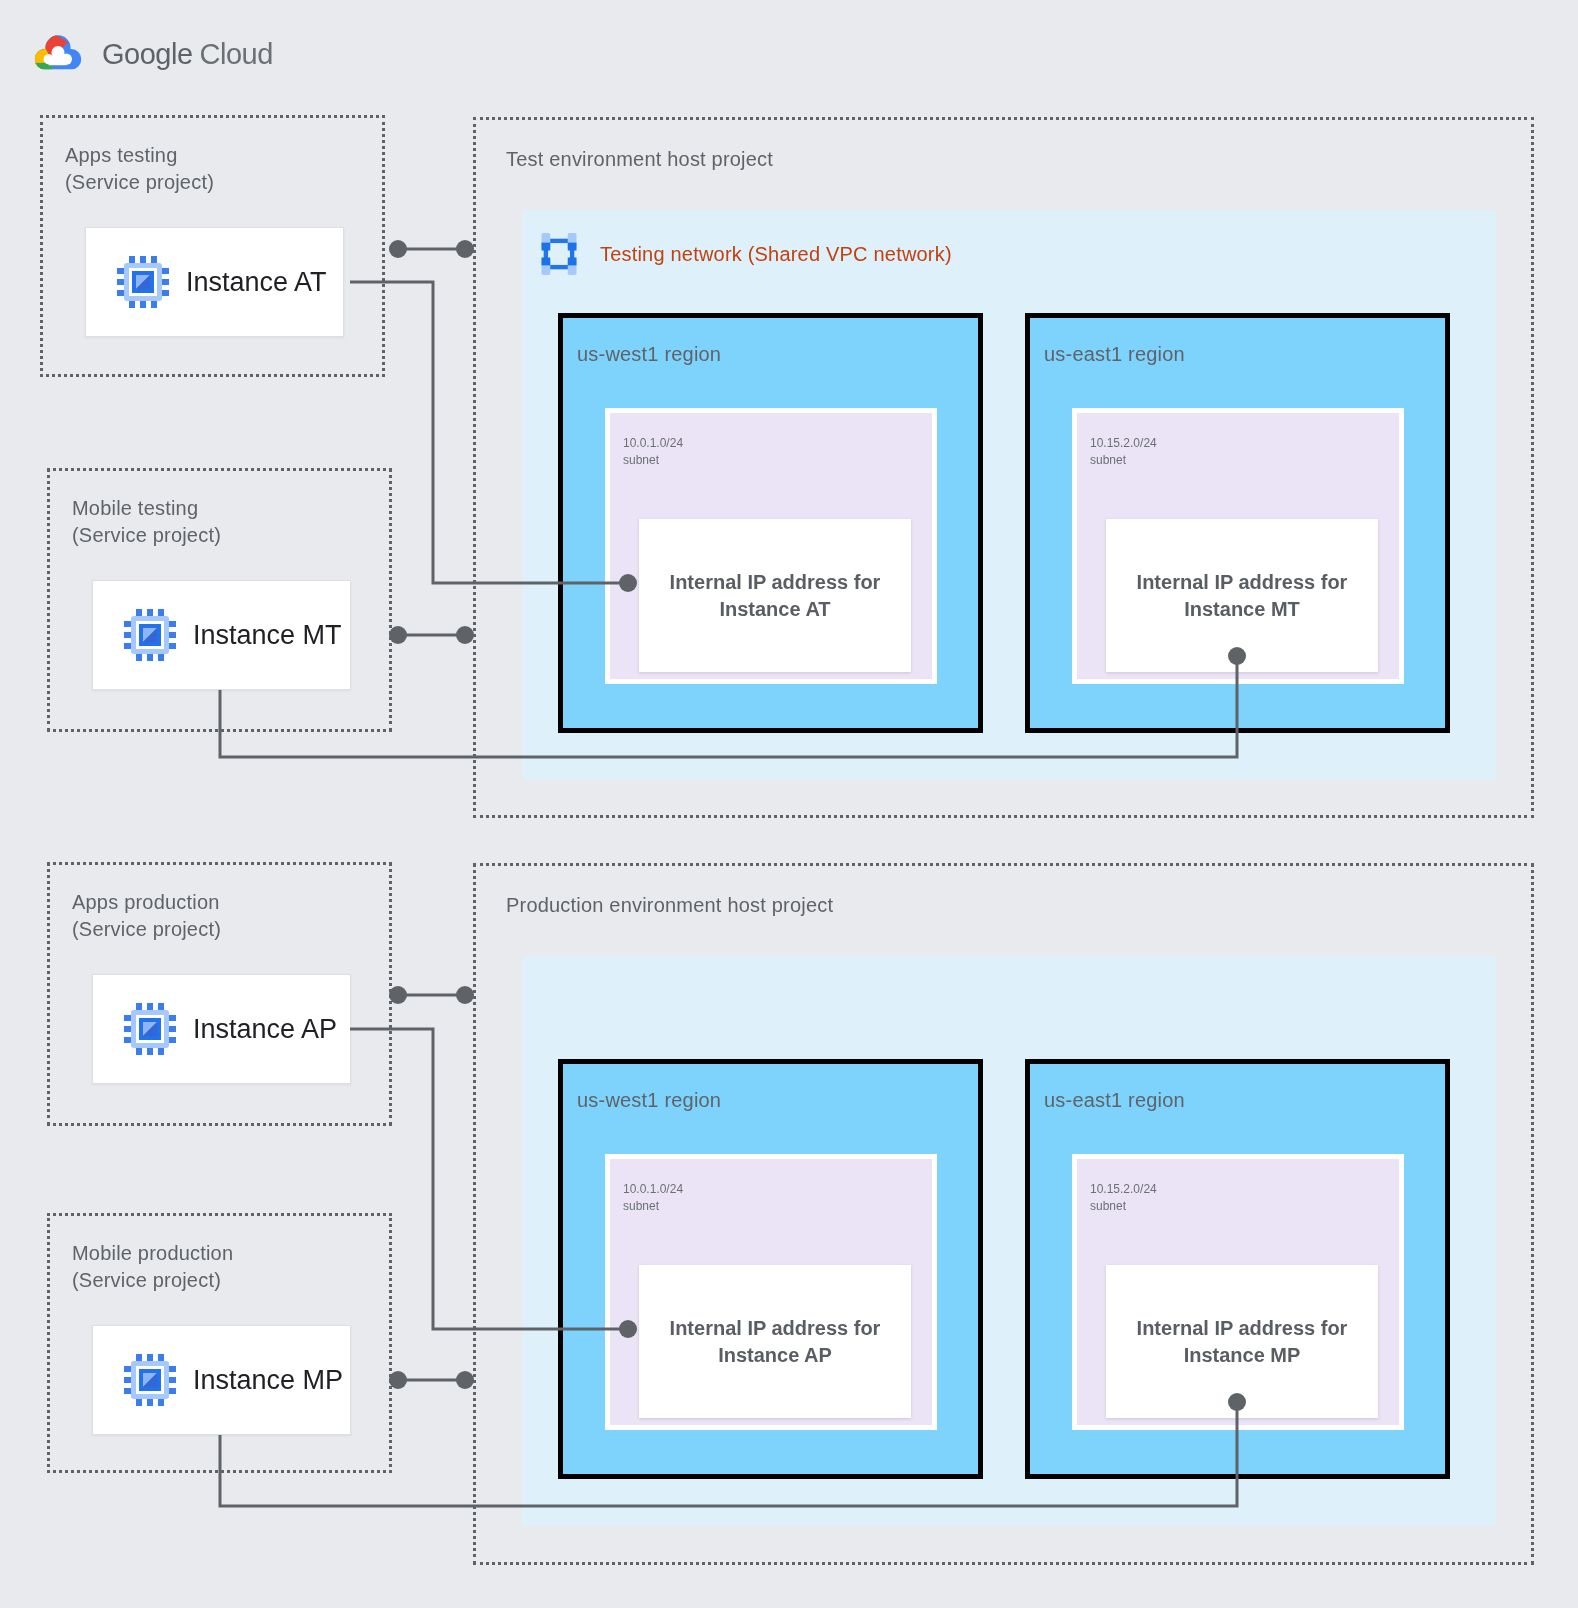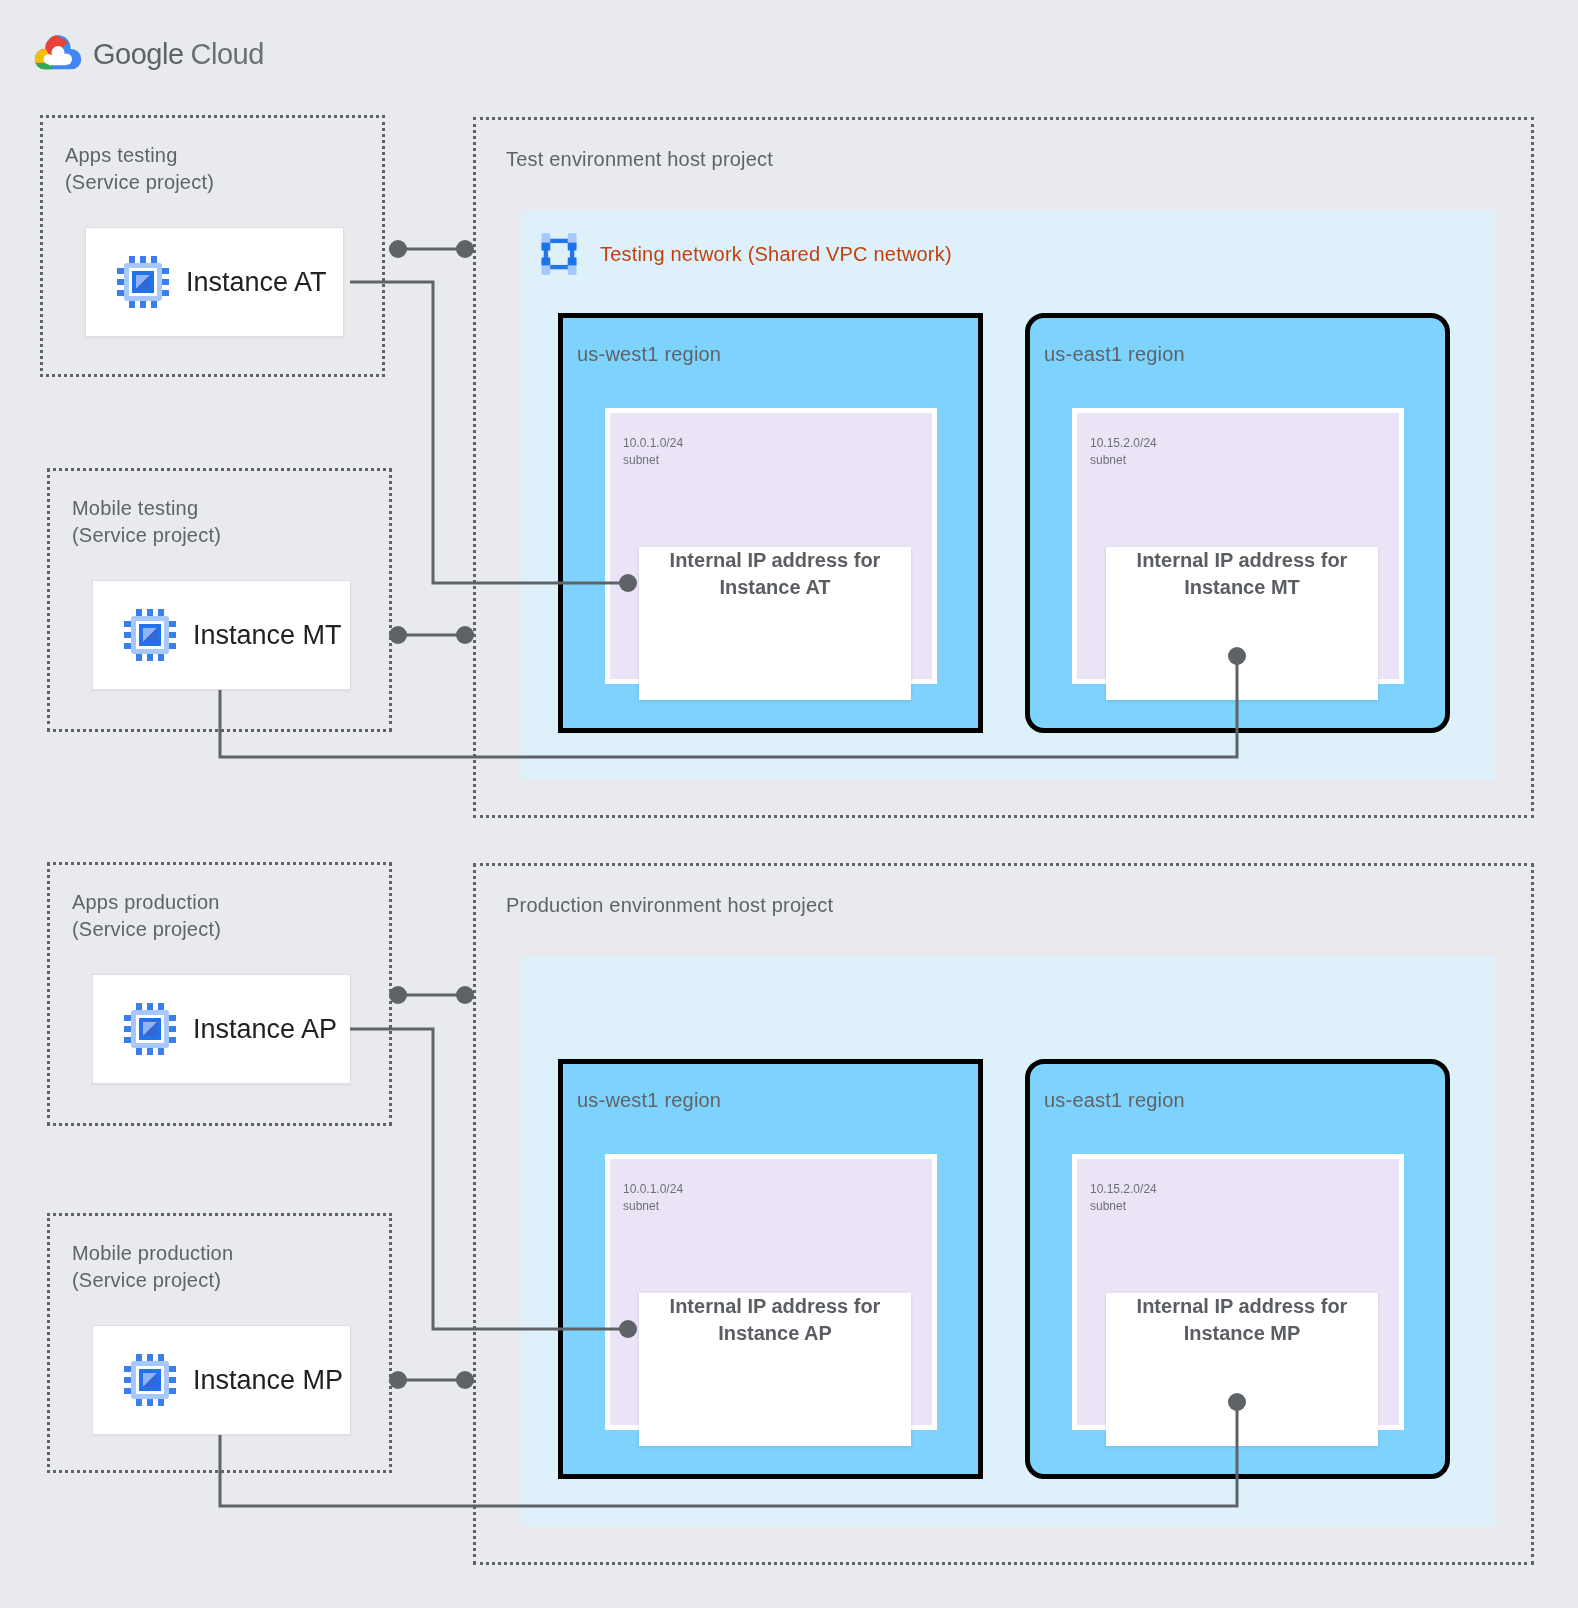--- a/index.html
+++ b/index.html
@@ -1,21 +1,21 @@
 <!DOCTYPE html>
 <html><head>
 <meta charset="utf-8">
 <style>
   html,body{margin:0;padding:0;background:#E8EAED;}
   .canvas{
     position:relative;width:1578px;height:1608px;background:#E8EAED;
     font-family:"Liberation Sans", sans-serif;overflow:hidden;
   }
   
-  .logo{position:absolute;left:30px;top:32px;display:flex;align-items:center;gap:7px;}
+  .logo{position:absolute;left:30px;top:32px;display:flex;align-items:center;gap:16px;}
   .logo-text{font-size:29px;color:#5F6368;letter-spacing:-0.5px;}
   .logo-text .g{font-weight:500;}
   .logo-text .c{font-weight:400;margin-left:7px;color:#6B7075;}
   
   .svc{
     position:absolute;width:345px;border:3px dotted #5F6368;box-sizing:border-box;
   }
   .svc-title{margin-left:22px;font-size:20px;line-height:1.35;color:#5F6368;letter-spacing:0.2px;}
   .svc-title.first{margin-top:24px;}
   .host{
@@ -32,32 +32,32 @@
   
   .network{
     position:absolute;left:46px;top:90px;width:974px;height:570px;background:#DEF1FB;border-radius:3px;
   }
   .net-header{position:absolute;left:16px;top:23px;display:flex;align-items:center;gap:20px;}
   .net-label{font-size:20px;color:#c2410c;letter-spacing:0.2px;}
   .region{
     position:absolute;top:103px;width:425px;height:420px;background:#7dd3fc;
     border:5px solid #000000;box-sizing:border-box;
   }
-  .region.west{left:36px;} .region.east{left:503px;border-radius:19px;}
+  .region.west{left:36px;} .region.east{left:503px;}
   .region-label{position:absolute;left:14px;top:25px;font-size:20px;color:#5F6368;letter-spacing:0.2px;}
   .subnet{
     position:absolute;left:42px;top:90px;width:332px;height:276px;background:#EBE4F6;
     border:5px solid #FFFFFF;box-sizing:border-box;
   }
   .subnet-label{position:absolute;left:13px;top:22px;font-size:12px;line-height:1.45;color:#6B7075;}
   .ipbox{
     position:absolute;left:29px;top:106px;width:272px;height:153px;background:#FFFFFF;
     box-shadow:0 1px 3px rgba(60,64,67,0.18);display:flex;flex-direction:column;
-    align-items:center;text-align:center;
-    font-size:20px;font-weight:700;line-height:1.35;color:#5A5E63;margin-top:28px;
+    align-items:center;justify-content:center;text-align:center;
+    font-size:20px;font-weight:700;line-height:1.35;color:#5A5E63;
   }
   
   .wires{position:absolute;left:0;top:0;pointer-events:none;}
   .wires polyline,.wires line{fill:none;stroke:#5F6368;stroke-width:3;}
   .wires circle{fill:#5F6368;}
 </style>
 </head>
 <body>
 
 <div class="canvas">

